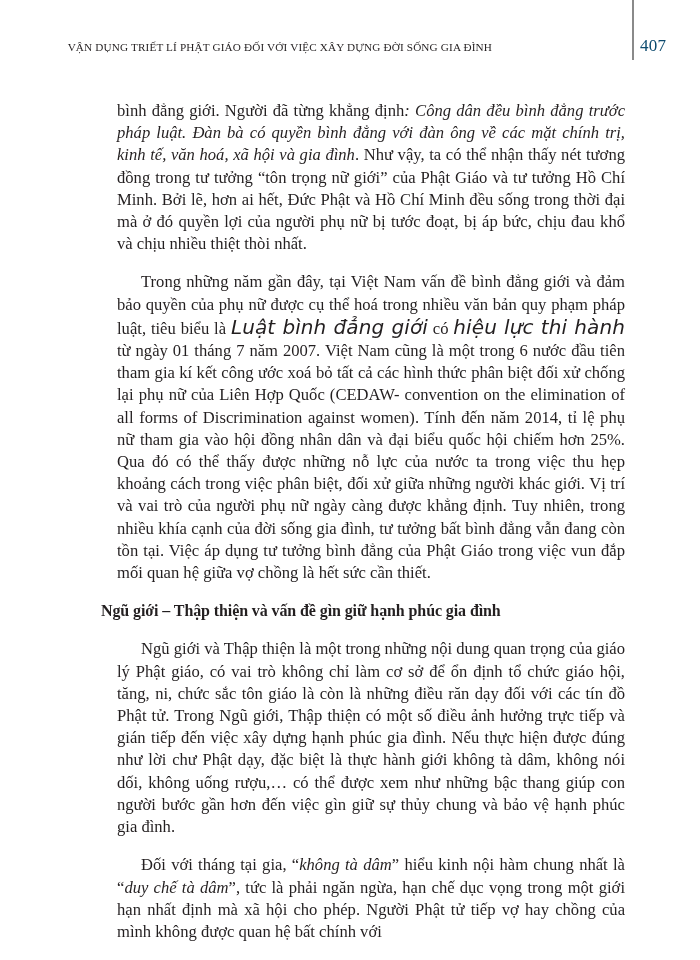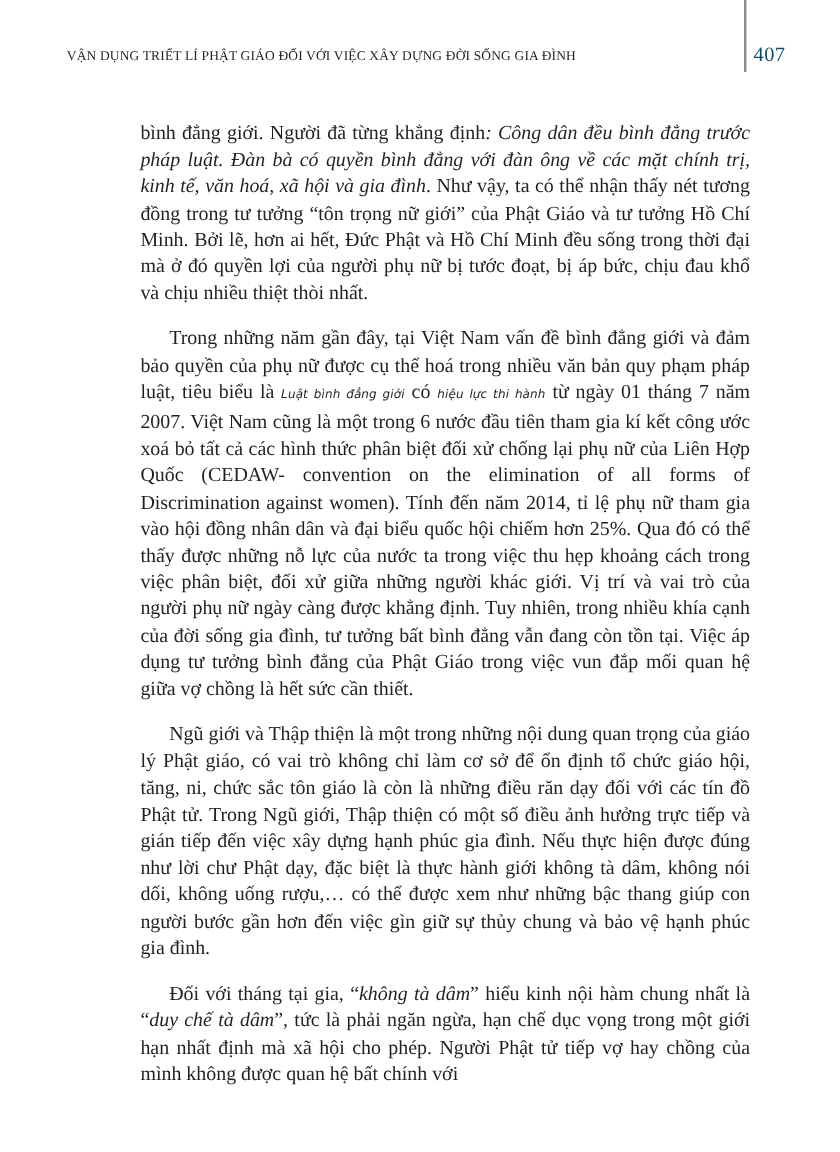--- a/index.html
+++ b/index.html
@@ -2,21 +2,21 @@
 <html><head>
 <meta charset="utf-8">
 <style>
   html, body { margin: 0; padding: 0; background: #ffffff; }
   body {
     width: 700px; height: 960px; position: relative; overflow: hidden;
     font-family: "Liberation Serif", "DejaVu Serif", serif;
     color: #231f20;
   }
   .page-header {
-    position: absolute; left: 0; top: 0; width: 566px; height: 64px; text-align: right;
+    position: absolute; left: 12px; top: 0; width: 566px; height: 64px; text-align: right;
   }
   .running-head {
     position: absolute; right: 86px; top: 41px;
     font-family: "Liberation Serif", serif;
     font-size: 11.2px; letter-spacing: 0.15px;
     white-space: nowrap; color: #231f20;
     font-variant: small-caps;
   }
   .header-rule {
     position: absolute; left: 620px; top: 0; width: 2px; height: 60px;
@@ -35,38 +35,39 @@
   .para { text-indent: 0; }
   .para.indent { text-indent: 24px; }
   .gap { margin-top: 9px !important; }
   .section-heading {
     font-weight: bold; font-size: 16px; margin: 9px 0 7px 0 !important;
     text-align: left; letter-spacing: -0.1px;
   }
   em.serif-italic { font-style: italic; font-family: "Liberation Serif", serif; }
   em.sans-italic {
     font-style: italic; font-family: "DejaVu Sans", sans-serif;
-    font-size: 10px; letter-spacing: 0.1px;
+    font-size: 20px; letter-spacing: 0.1px;
   }
 </style>
 </head>
 <body>
 
 <div class="page-header">
   <div class="running-head">VẬN DỤNG TRIẾT LÍ PHẬT GIÁO ĐỐI VỚI VIỆC XÂY DỰNG ĐỜI SỐNG GIA ĐÌNH</div>
   <div class="header-rule"></div>
   <div class="page-number">407</div>
 </div>
 
 <div class="body-text">
   <p class="para">
     <span>bình đẳng giới. Người đã từng khẳng định</span><em class="serif-italic">: Công dân đều bình đẳng trước pháp luật. Đàn bà có quyền bình đẳng với đàn ông về các mặt chính trị, kinh tế, văn hoá, xã hội và gia đình</em><span>. Như vậy, ta có thể nhận thấy nét tương đồng trong tư tưởng “tôn trọng nữ giới” của Phật Giáo và tư tưởng Hồ Chí Minh. Bởi lẽ, hơn ai hết, Đức Phật và Hồ Chí Minh đều sống trong thời đại mà ở đó quyền lợi của người phụ nữ bị tước đoạt, bị áp bức, chịu đau khổ và chịu nhiều thiệt thòi nhất.</span>
   </p>
   <p class="para indent gap">
     <span>Trong những năm gần đây, tại Việt Nam vấn đề bình đẳng giới và đảm bảo quyền của phụ nữ được cụ thể hoá trong nhiều văn bản quy phạm pháp luật, tiêu biểu là </span><em class="sans-italic">Luật bình đẳng giới</em><span> có </span><em class="sans-italic">hiệu lực thi hành</em><span> từ ngày 01 tháng 7 năm 2007. Việt Nam cũng là một trong 6 nước đầu tiên tham gia kí kết công ước xoá bỏ tất cả các hình thức phân biệt đối xử chống lại phụ nữ của Liên Hợp Quốc (CEDAW- convention on the elimination of all forms of Discrimination against women). Tính đến năm 2014, tỉ lệ phụ nữ tham gia vào hội đồng nhân dân và đại biểu quốc hội chiếm hơn 25%. Qua đó có thể thấy được những nỗ lực của nước ta trong việc thu hẹp khoảng cách trong việc phân biệt, đối xử giữa những người khác giới. Vị trí và vai trò của người phụ nữ ngày càng được khẳng định. Tuy nhiên, trong nhiều khía cạnh của đời sống gia đình, tư tưởng bất bình đẳng vẫn đang còn tồn tại. Việc áp dụng tư tưởng bình đẳng của Phật Giáo trong việc vun đắp mối quan hệ giữa vợ chồng là hết sức cần thiết.</span>
   </p>
+  <p class="section-heading">Ngũ giới – Thập thiện và vấn đề gìn giữ hạnh phúc gia đình</p>
   <p class="para indent">
     <span>Ngũ giới và Thập thiện là một trong những nội dung quan trọng của giáo lý Phật giáo, có vai trò không chỉ làm cơ sở để ổn định tổ chức giáo hội, tăng, ni, chức sắc tôn giáo là còn là những điều răn dạy đối với các tín đồ Phật tử. Trong Ngũ giới, Thập thiện có một số điều ảnh hưởng trực tiếp và gián tiếp đến việc xây dựng hạnh phúc gia đình. Nếu thực hiện được đúng như lời chư Phật dạy, đặc biệt là thực hành giới không tà dâm, không nói dối, không uống rượu,… có thể được xem như những bậc thang giúp con người bước gần hơn đến việc gìn giữ sự thủy chung và bảo vệ hạnh phúc gia đình.</span>
   </p>
   <p class="para indent gap">
     <span>Đối với tháng tại gia, “</span><em class="serif-italic">không tà dâm</em><span>” hiểu kinh nội hàm chung nhất là “</span><em class="serif-italic">duy chế tà dâm</em><span>”, tức là phải ngăn ngừa, hạn chế dục vọng trong một giới hạn nhất định mà xã hội cho phép. Người Phật tử tiếp vợ hay chồng của mình không được quan hệ bất chính với</span>
   </p>
 </div>
 
 </body></html>

